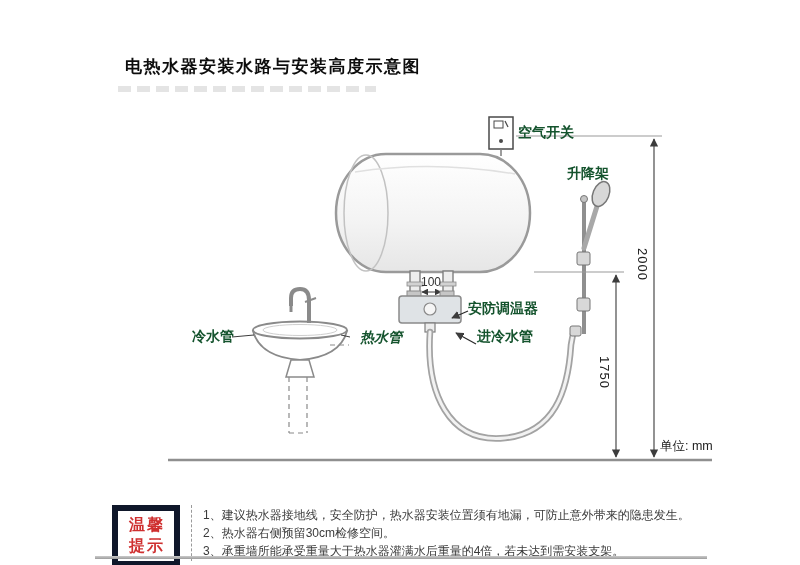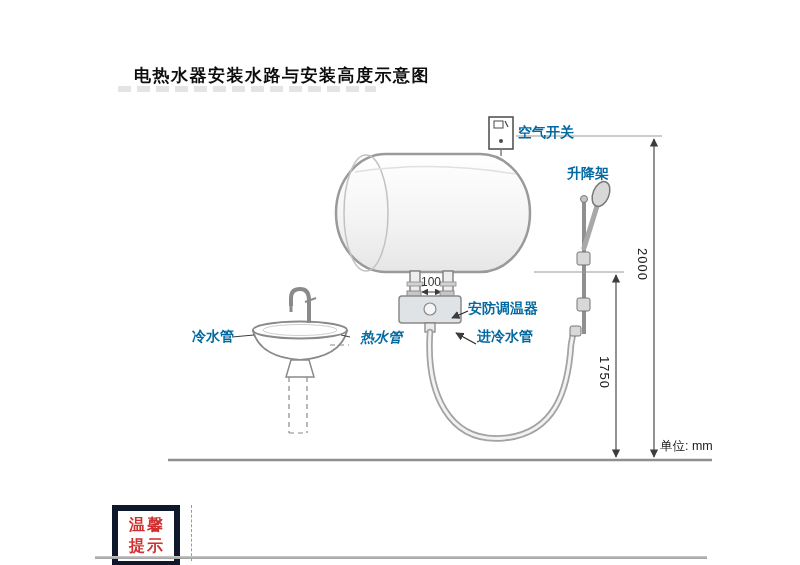--- a/index.html
+++ b/index.html
@@ -1,22 +1,22 @@
 <!DOCTYPE html>
 <html><head>
 <meta charset="utf-8">
 <style>
   html,body{margin:0;padding:0;background:#fff;}
   .stage{position:relative;width:800px;height:565px;background:#fff;overflow:hidden;
          font-family:"Liberation Sans","DejaVu Sans",sans-serif;}
-  .title{position:absolute;left:118px;top:48px;margin:16px;font-size:17px;font-weight:bold;
+  .title{position:absolute;left:118px;top:48px;margin:7px;font-size:17px;font-weight:bold;
          letter-spacing:1.5px;color:#0d0d0d;}
   .ghost{position:absolute;left:118px;top:86px;width:258px;height:6px;
          background:repeating-linear-gradient(90deg,#e4e4e4 0 13px,transparent 13px 19px);}
-  .lbl{position:absolute;font-size:14px;font-weight:bold;color:#0369a1;white-space:nowrap;line-height:1;}
+  .lbl{position:absolute;font-size:14px;font-weight:bold;color:#14532d;white-space:nowrap;line-height:1;}
   .lbl.small{font-size:12px;font-weight:normal;color:#333;}
   .lbl.vert{writing-mode:vertical-rl;font-weight:normal;font-size:13px;color:#222;letter-spacing:1px;}
   .lbl.unit{font-size:12.5px;font-weight:400;color:#222;}
   svg.canvas{position:absolute;left:0;top:0;}
   .tips{position:absolute;left:112px;top:505px;display:flex;align-items:flex-start;}
   .stamp{width:56px;height:50px;border:6px solid #0f172a;color:#cf2f2f;display:flex;
          flex-direction:column;align-items:center;justify-content:center;font-weight:bold;
          font-size:16px;line-height:1.3;letter-spacing:2px;text-indent:2px;}
   .stamp-fineprint{width:56px;height:4px;margin-top:2px;
          background:repeating-linear-gradient(90deg,#e0a8a8 0 5px,transparent 5px 8px);}
@@ -142,16 +142,21 @@
 
   <div class="tips">
     <div class="stamp-col">
       <div class="stamp">
         <span>温馨</span>
         <span>提示</span>
       </div>
       <div class="stamp-fineprint"></div>
     </div>
     <div class="tip-divider"></div>
+    <div class="tip-lines">
+      <div>1、建议热水器接地线，安全防护，热水器安装位置须有地漏，可防止意外带来的隐患发生。</div>
+      <div>2、热水器右侧预留30cm检修空间。</div>
+      <div>3、承重墙所能承受重量大于热水器灌满水后重量的4倍，若未达到需安装支架。</div>
+    </div>
   </div>
 
   <div class="bottom-rule"></div>
 </div>
 
 </body></html>

